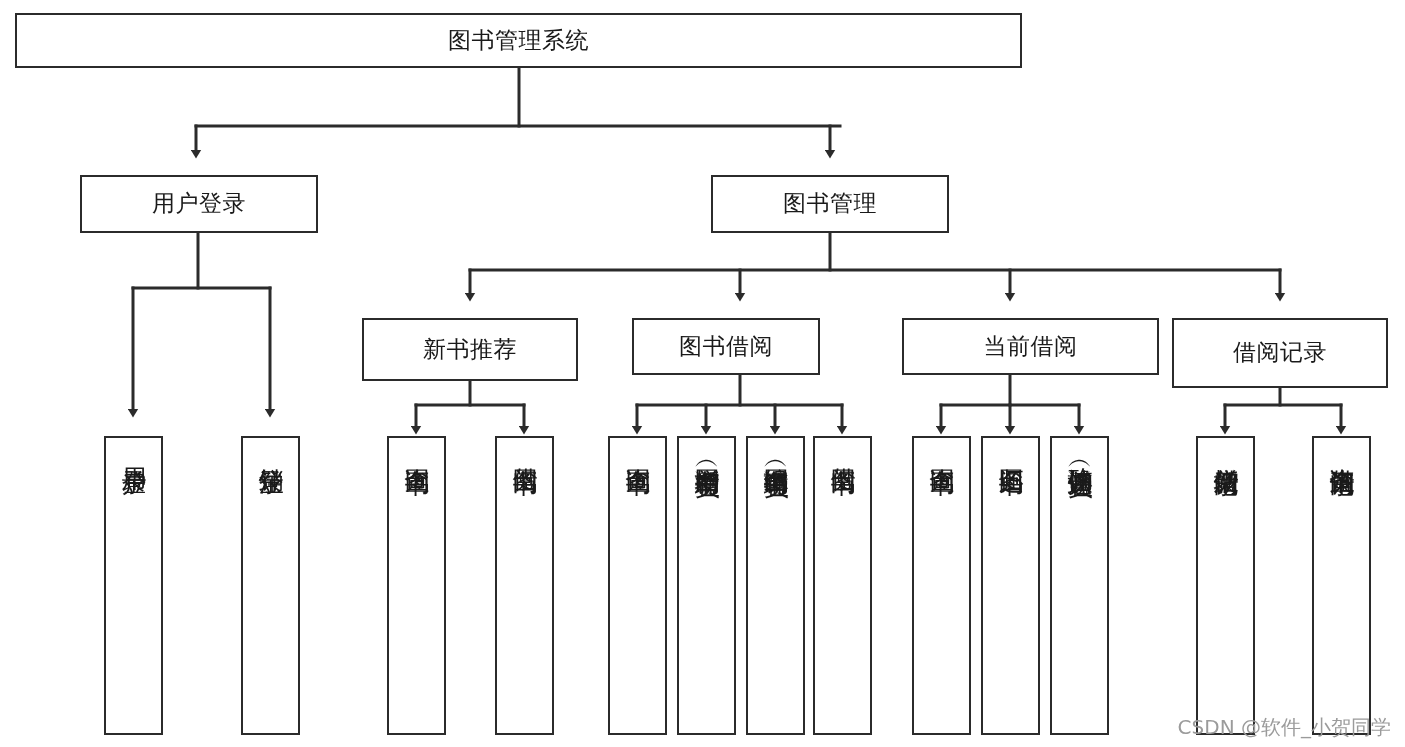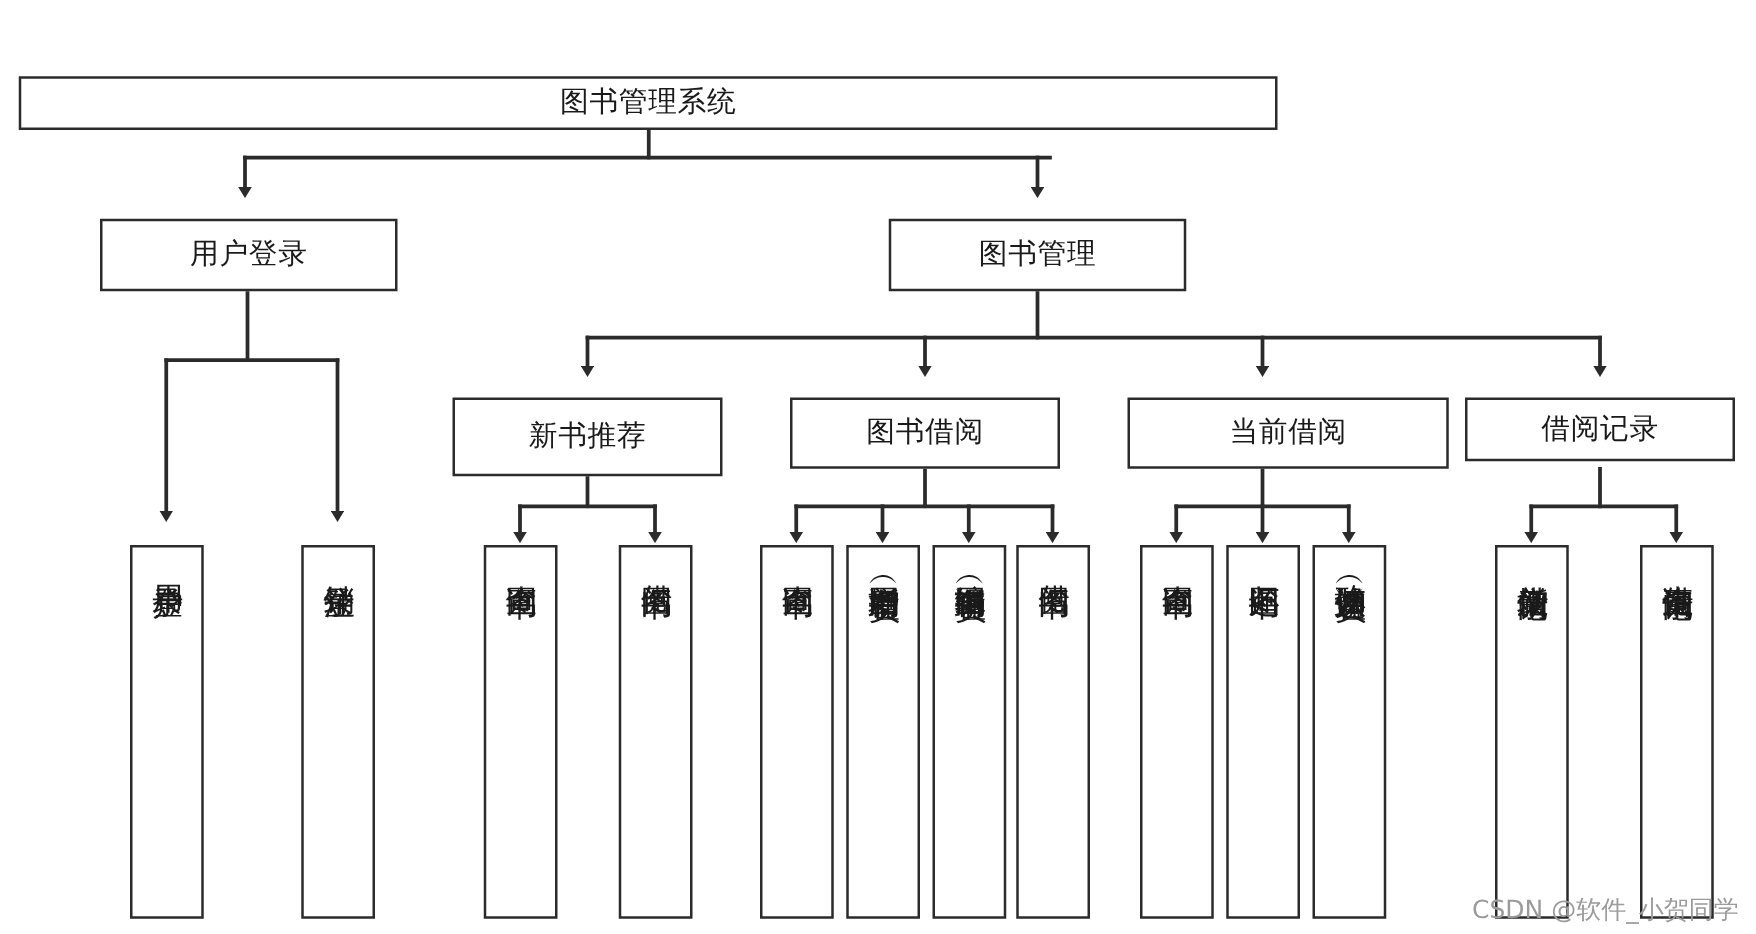--- a/index.html
+++ b/index.html
@@ -120,41 +120,41 @@
       <path d="M1010,405 L1010,426" marker-end="url(#arrow)"></path>
       <path d="M1079,405 L1079,426" marker-end="url(#arrow)"></path>
 
       <path d="M1280,375 L1280,405"></path>
       <path d="M1225,405 L1341,405"></path>
       <path d="M1225,405 L1225,426" marker-end="url(#arrow)"></path>
       <path d="M1341,405 L1341,426" marker-end="url(#arrow)"></path>
     </g>
   </svg>
 
-  <div class="node h" style="left:15px; top:13px; width:1007px; height:43px;margin-top:48px;">
+  <div class="node h" style="left:15px; top:13px; width:1007px; height:55px;">
     <span class="node-label">图书管理系统</span>
   </div>
 
   <div class="node h" style="left:80px; top:175px; width:238px; height:58px;">
     <span class="node-label">用户登录</span>
   </div>
   <div class="node h" style="left:711px; top:175px; width:238px; height:58px;">
     <span class="node-label">图书管理</span>
   </div>
 
   <div class="node h" style="left:362px; top:318px; width:216px; height:63px;">
     <span class="node-label">新书推荐</span>
   </div>
-  <div class="node h" style="left:632px; top:318px; width:216px; height:57px;">
+  <div class="node h" style="left:632px; top:318px; width:188px; height:57px;">
     <span class="node-label">图书借阅</span>
   </div>
   <div class="node h" style="left:902px; top:318px; width:257px; height:57px;">
     <span class="node-label">当前借阅</span>
   </div>
-  <div class="node h" style="left:1172px; top:318px; width:216px; height:51px;">
+  <div class="node h" style="left:1172px; top:318px; width:216px; height:70px;">
     <span class="node-label">借阅记录</span>
   </div>
 
   <div class="node v" style="left:104px; top:436px; width:59px; height:299px;">
     <span class="node-label">用户登录</span>
   </div>
   <div class="node v" style="left:241px; top:436px; width:59px; height:299px;">
     <span class="node-label">注销登录</span>
   </div>
 

